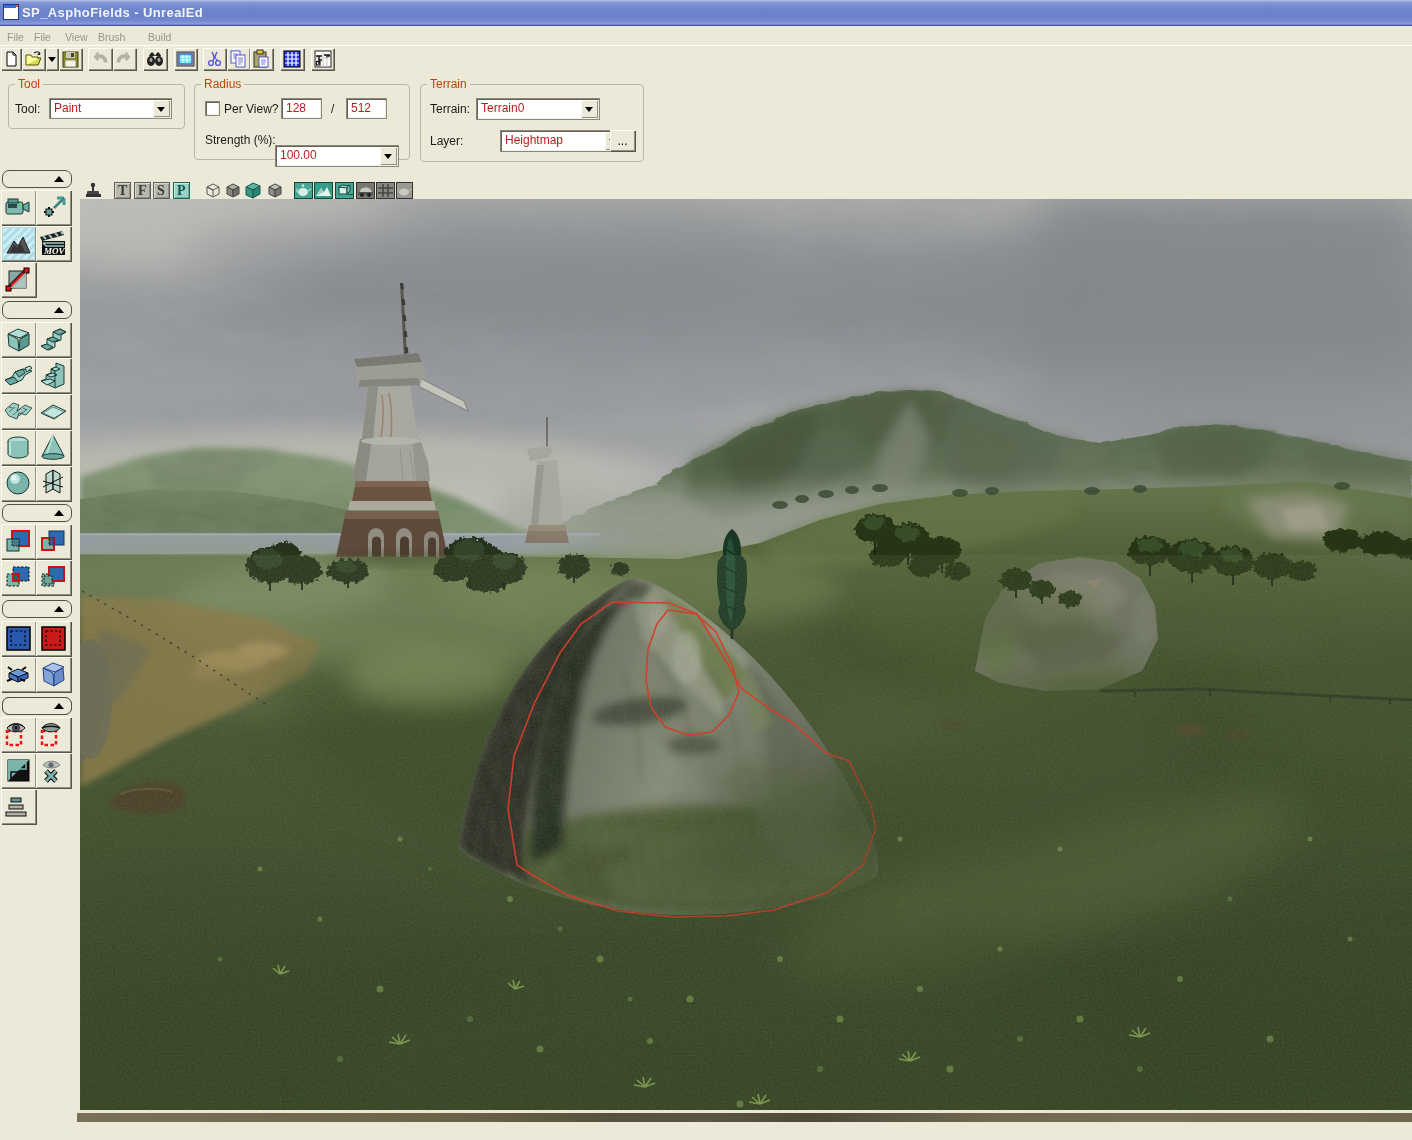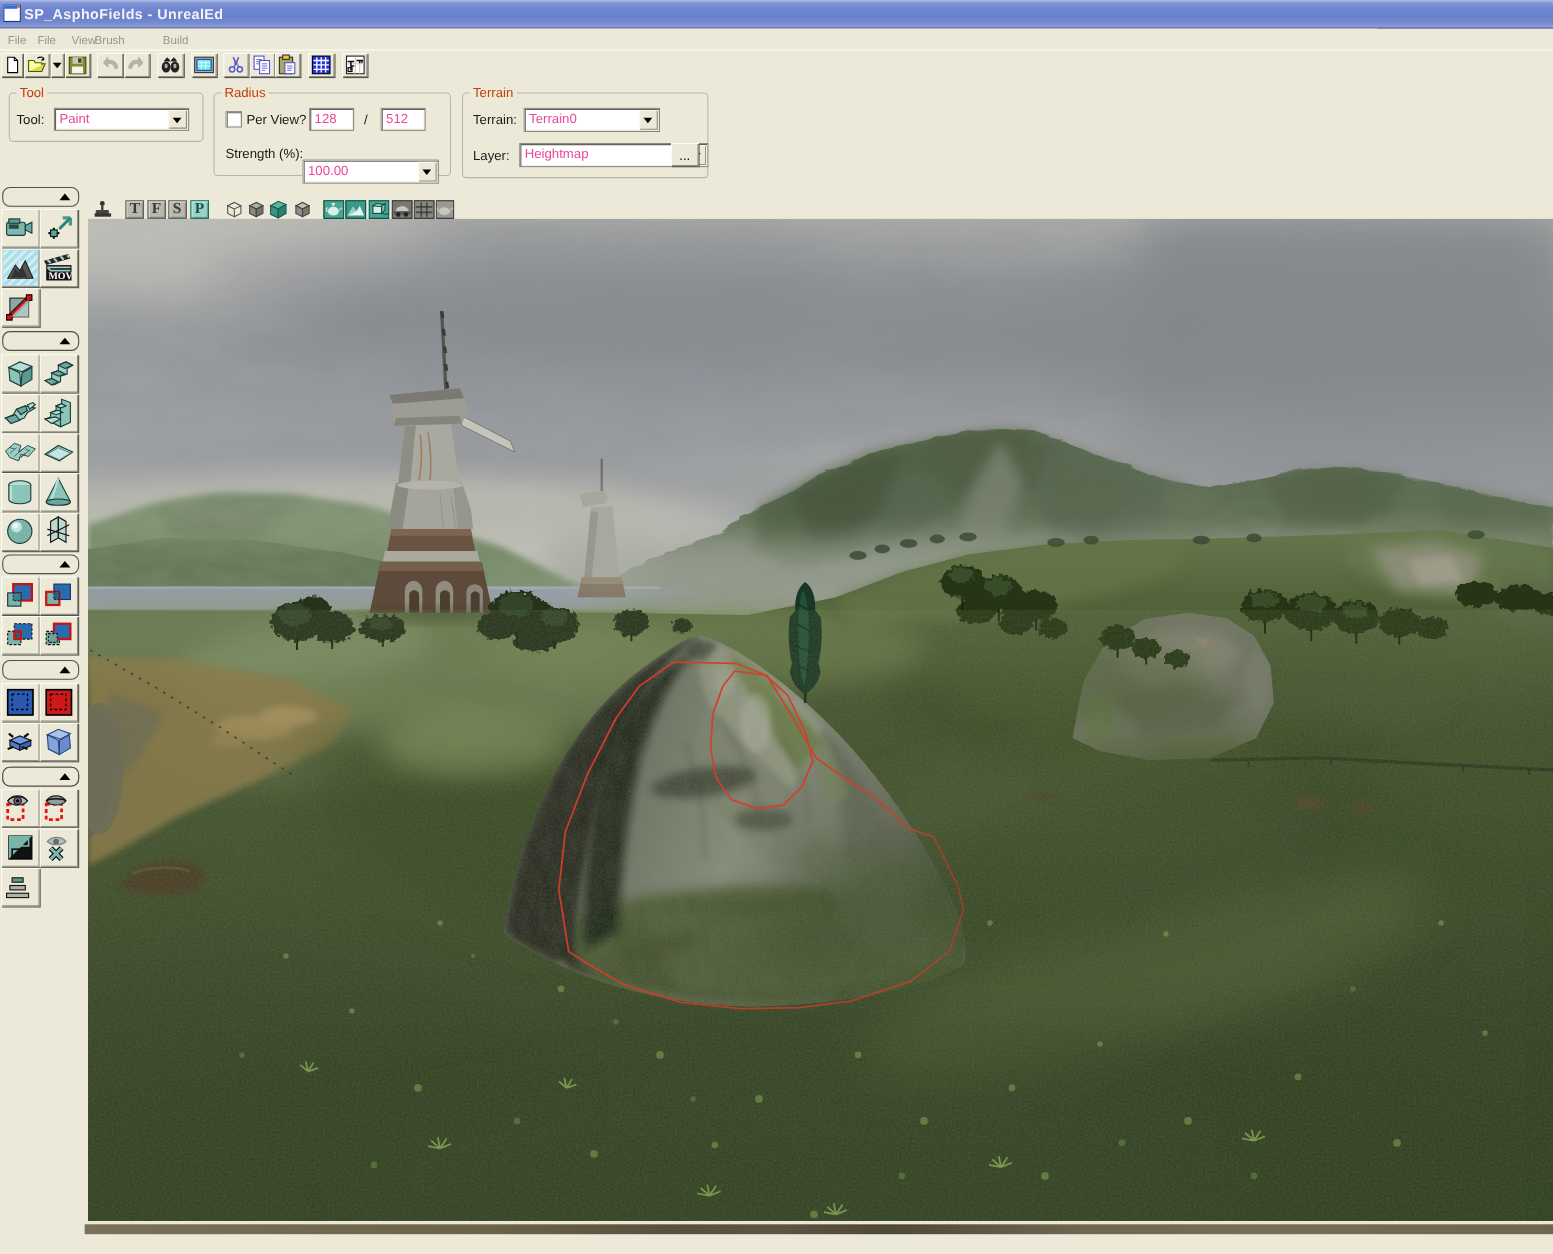--- a/index.html
+++ b/index.html
@@ -21,21 +21,21 @@
   .tbtn{position:absolute;background:#ece9d8;
     box-shadow:inset 1px 1px 0 #fdfcf2, inset -1px -1px 0 #90907f, 1px 1px 0 #55544a;}
   .tbtn svg{position:absolute;left:0;top:0;}
   
   .grp{position:absolute;border:1px solid #b9b6a5;border-radius:4px;}
   .grplbl{position:absolute;top:-8px;left:6px;background:#ece9d8;padding:0 3px;
     font-size:12px;color:#c2410c;}
   .lbl{position:absolute;font-size:12px;color:#1a1a18;}
   .field{position:absolute;background:#fff;border:1px solid #8a887b;
     box-shadow:inset 1px 1px 0 #62605a, inset -1px -1px 0 #f2f0e4;
-    font-size:12px;color:#ec4899;}
+    font-size:12px;color:#b91c1c;}
   .field .txt{position:absolute;left:4px;top:2px;}
   .ddarrow{position:absolute;right:1px;top:1px;bottom:1px;width:17px;background:#ece9d8;
     box-shadow:inset 1px 1px 0 #fdfcf2, inset -1px -1px 0 #90907f;}
   .ddarrow:after{content:"";position:absolute;left:4px;top:7px;
     border-left:4px solid transparent;border-right:4px solid transparent;border-top:5px solid #000;}
   .chk{position:absolute;width:13px;height:13px;background:#fff;border:1px solid #8a887b;
     box-shadow:inset 1px 1px 0 #62605a, inset -1px -1px 0 #f2f0e4;}
   
   .shdr{position:absolute;left:2px;width:68px;height:16px;border:1px solid #51514a;border-radius:7px;background:#ece9d8;}
   .shdr:after{content:"";position:absolute;right:7px;top:5px;
@@ -56,21 +56,21 @@
 <div id="titlebar" class="abs"></div>
 <div id="winicon" class="abs">
     <div class="bar"></div>
     <div class="dot"></div>
   </div>
 <div id="titletext" class="abs">SP_AsphoFields - UnrealEd</div>
 <div id="menubar" class="abs">
   <div class="menuitem" style="left:7px;">File</div>
   <div class="menuitem" style="left:34px;">File</div>
   <div class="menuitem" style="left:65px;">View</div>
-  <div class="menuitem" style="left:86px;">Brush</div>
+  <div class="menuitem" style="left:98px;">Brush</div>
   <div class="menuitem" style="left:148px;">Build</div>
 </div>
 <div id="sep1" class="abs"></div>
 
 <div class="tbtn" style="left:1px;top:48px;width:20px;height:22px;">
  <svg width="20" height="22">
       <path d="M6 4h6l3 3v11H6z" fill="#fff" stroke="#000"></path>
       <path d="M12 4v3h3" fill="none" stroke="#000"></path>
     </svg>
 </div>
@@ -190,21 +190,21 @@
 
 <div class="grp" style="left:420px;top:84px;width:222px;height:76px;">
   <div class="grplbl">Terrain</div>
 </div>
 <div class="lbl" style="left:430px;top:102px;">Terrain:</div>
 <div class="field" style="left:476px;top:98px;width:122px;height:20px;">
     <div class="txt">Terrain0</div>
     <div class="ddarrow"></div>
   </div>
 <div class="lbl" style="left:430px;top:134px;">Layer:</div>
-<div class="field" style="left:472px;top:130px;width:122px;height:20px;padding-left:48px;">
+<div class="field" style="left:500px;top:130px;width:122px;height:20px;">
     <div class="txt">Heightmap</div>
     <div class="ddarrow"></div>
   </div>
 <div class="tbtn" style="left:610px;top:130px;width:25px;height:21px;font-size:12px;text-align:center;">
   <span style="position:relative;top:4px;">...</span></div>
 
 <div class="shdr" style="top:170px;"></div>
 <div class="sbtn" style="left:1px;top:190px;">
  <svg width="31" height="31">
       <rect x="3" y="10" width="17" height="12" rx="2" fill="#7fb8b0" stroke="#1a3a36"></rect>
@@ -224,21 +224,21 @@
 </div>
 <div class="sbtn sel" style="left:1px;top:226px;">
  <svg width="31" height="31">
       <path d="M0 0h31v31H-0z" fill="#aedde8"></path>
       <path d="M-2 6l10-10M-2 14l18-18M-2 22l26-26M-2 30l30-30M2 34l30-30M10 34l24-24M18 34l16-16M26 34l8-8" stroke="#d2f0f4" stroke-width="2.5"></path>
       <path d="M4 25l7-12 4 5 5-9 7 16z" fill="#555" stroke="#222"></path>
       <path d="M14 9l2 3-1.5 2 2 2" fill="none" stroke="#eee" stroke-width="1.2"></path>
       <path d="M7 24l4-8 3 4 3-6 5 10z" fill="#333"></path>
     </svg>
 </div>
-<div class="sbtn" style="left:36px;top:226px;">
+<div class="sbtn" style="left:36px;top:226px;font-style:italic;">
  <svg width="31" height="31">
       <rect x="4" y="13" width="23" height="14" fill="#111"></rect>
       <path d="M4 13l22-6-2-4-22 6z" fill="#222"></path>
       <path d="M5 8l3 3m3-4l3 3m3-5l3 3m3-4l2 2" stroke="#9ccac4" stroke-width="2"></path>
       <path d="M5 15h21M5 15l3 3h18" stroke="#9ccac4" stroke-width="1.5" fill="none"></path>
       <text x="6" y="26" font-size="9" font-weight="bold" fill="#fff" font-family="Liberation Serif">MOV</text>
     </svg>
 </div>
 <div class="sbtn" style="left:1px;top:262px;">
  <svg width="31" height="31">

